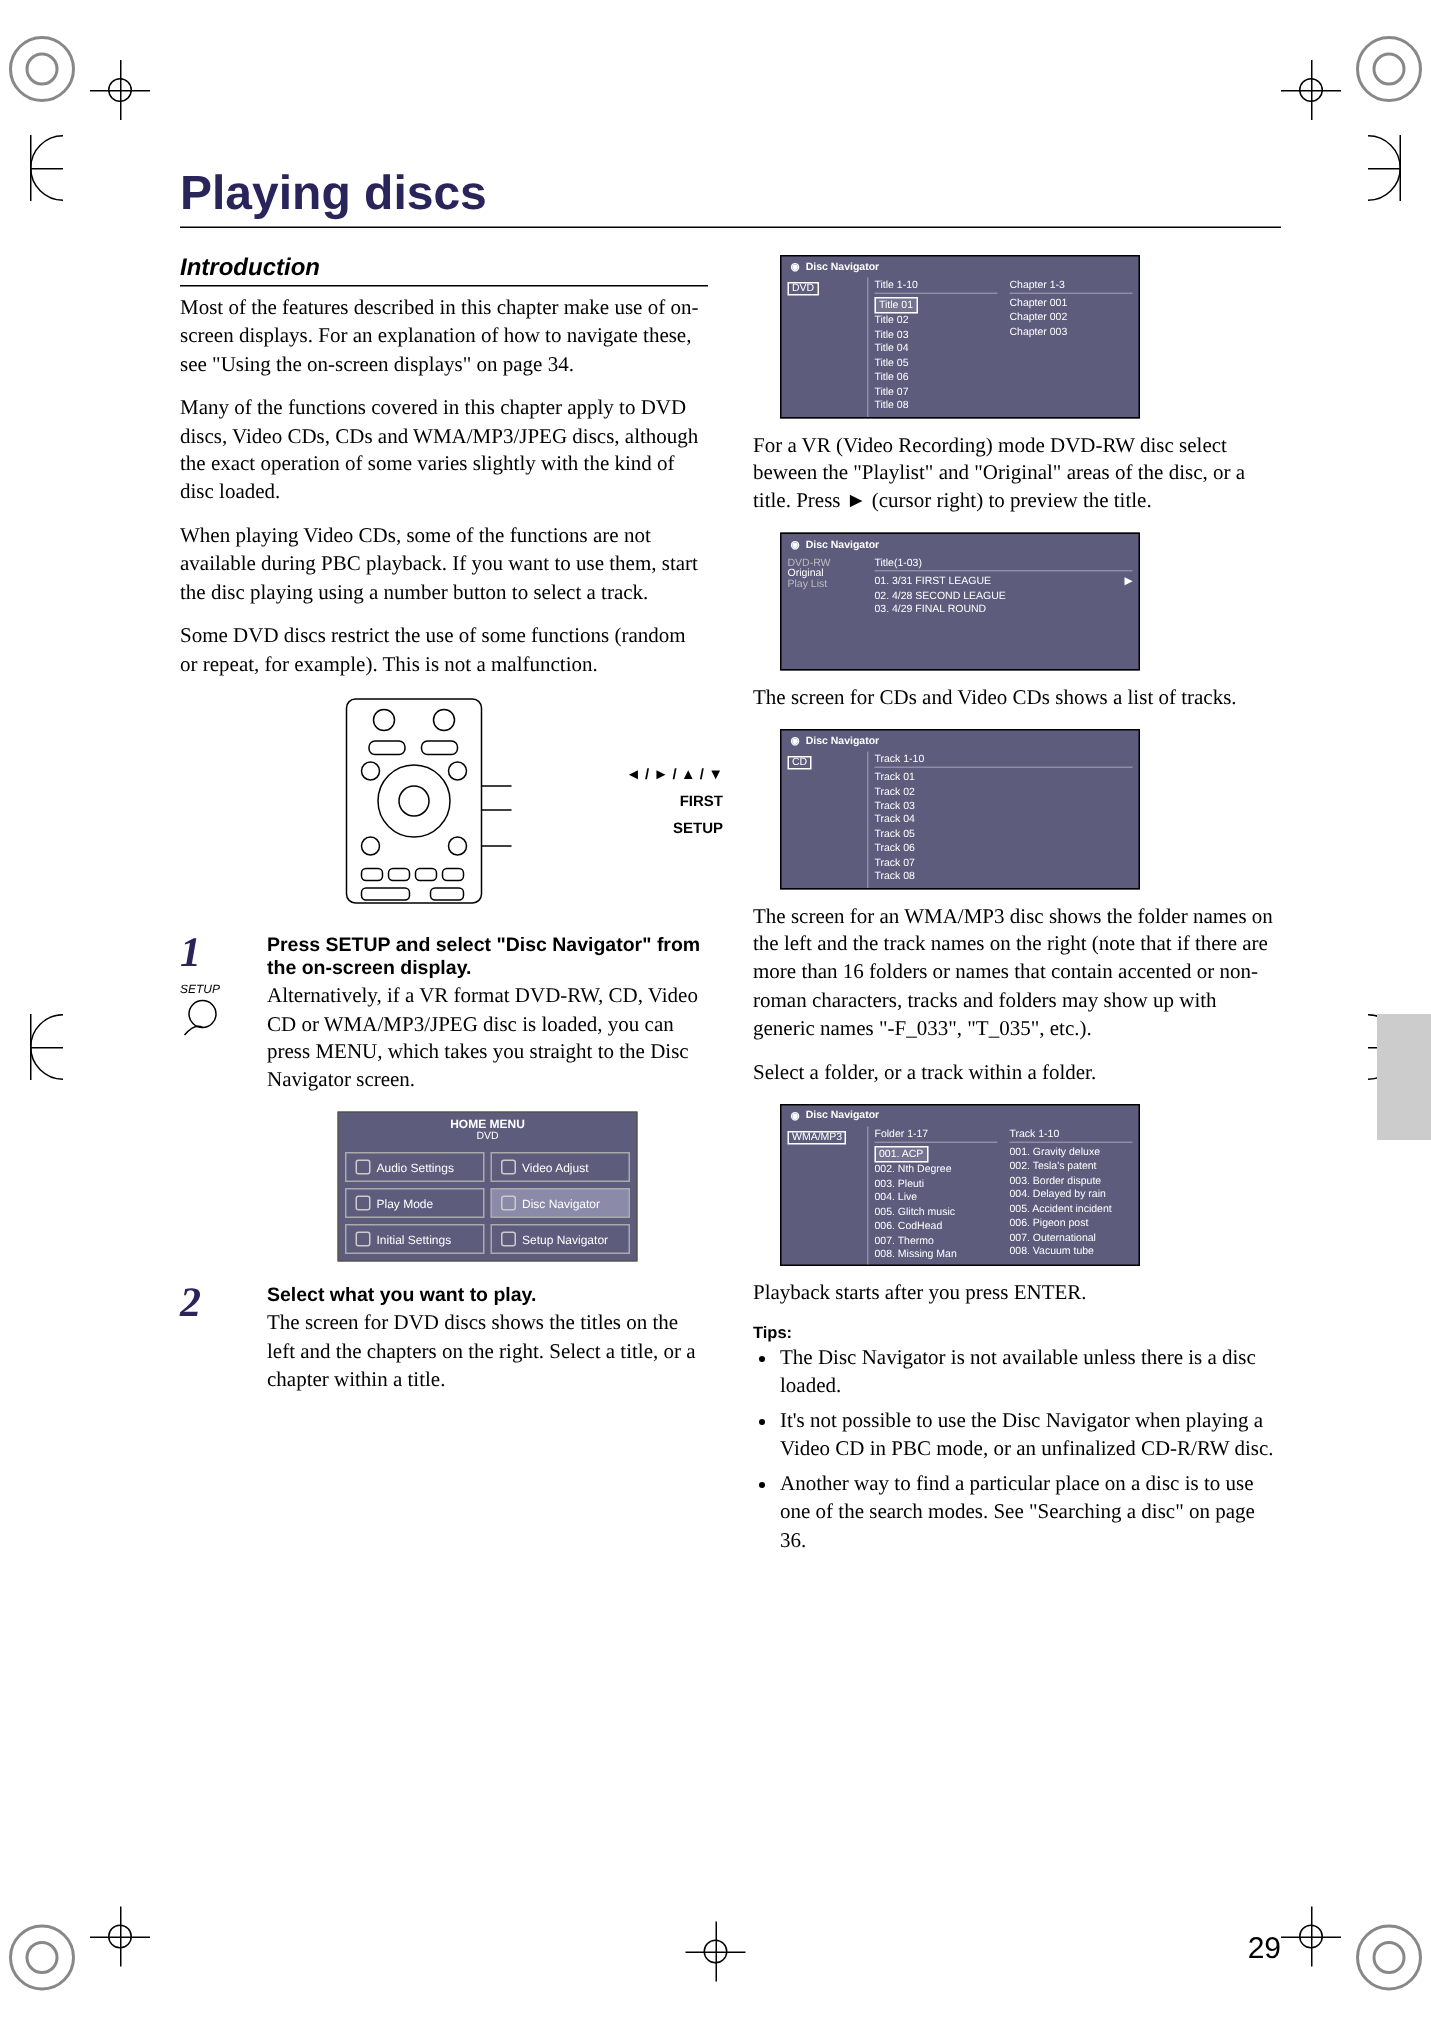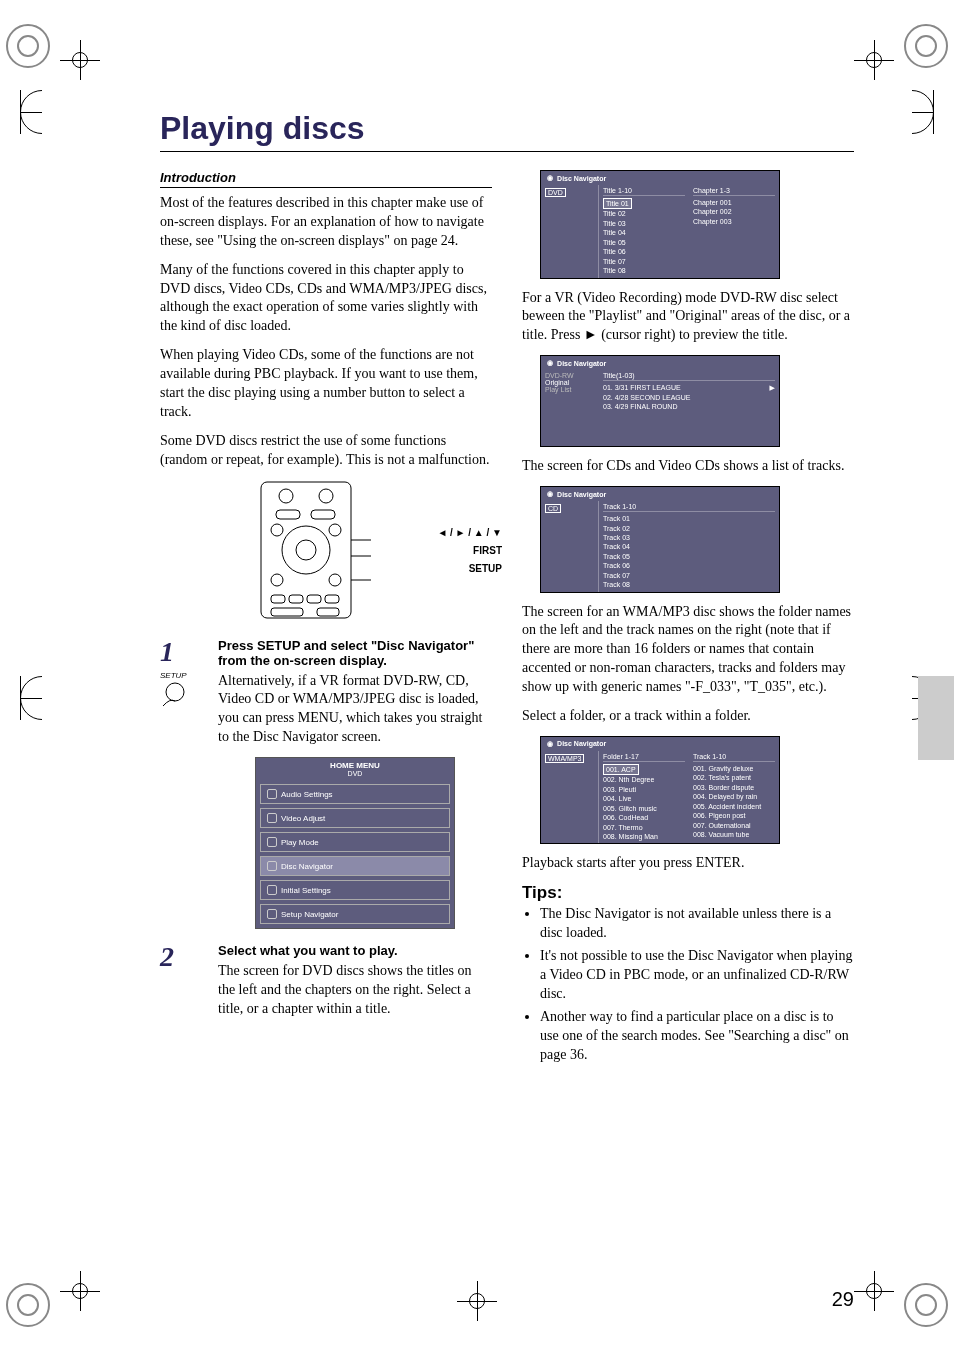--- a/index.html
+++ b/index.html
@@ -12,42 +12,42 @@
     font-family:"Times New Roman",serif;
     font-size:14px;
     color:#000;
     background:#fff;
     width:954px;
     height:1351px;
     position:relative;
   }
   .page{
     position:absolute;
-    left:120px; right:100px; top:110px; bottom:70px;margin-left:40px;
+    left:120px; right:100px; top:110px; bottom:70px;
   }
   .side-tab{
     position:absolute;
     right:0; top:50%;
     width:36px; height:84px;
     background:#ccc;
   }
   h1.title{
     font-family:Arial,Helvetica,sans-serif;
     font-weight:700;
     color:var(--accent);
     font-size:32px;
     margin:0 0 4px 0;
   }
   .title-rule{ border:0; border-top:1px solid #000; margin:0 0 18px 0;}
   .columns{ display:flex; gap:30px;}
   .col{ width:50%;}
   .subhead{
     font-family:Arial,Helvetica,sans-serif;
     font-weight:700; font-style:italic;
-    font-size:13px;
+    font-size:16px;
     border-bottom:1px solid #000;
     padding-bottom:2px;
     margin-bottom:6px;
   }
   p{ margin:0 0 10px 0; line-height:1.35;}
   .sect-box{
     background:var(--greybox);
     font-family:Arial,Helvetica,sans-serif;
     font-weight:700;
     font-size:14px;
@@ -88,21 +88,21 @@
     margin-bottom:4px;
   }
   .menu-panel{
     width:200px; margin:6px auto 0 auto;
     border:1px solid #555; background:#5d5c7d;
     color:#fff; font-family:Arial,Helvetica,sans-serif;
     font-size:8px;
   }
   .menu-title{ text-align:center; font-weight:700; padding:3px 0 0 0;}
   .menu-sub{ text-align:center; font-size:7px; padding-bottom:3px;}
-  .menu-grid{ display:grid; grid-template-columns:1fr; gap:4px; padding:4px;}
+  .menu-grid{ display:grid; grid-template-columns:1fr 1fr; gap:4px; padding:4px;}
   .menu-cell{
     border:1px solid #aaa; padding:4px 6px; display:flex; align-items:center; gap:4px;
     background:#5d5c7d;
   }
   .menu-cell.sel{ background:#8b8aa9;}
   .mini-icon{
     width:10px; height:10px; border:1px solid #ccc; border-radius:2px; flex:0 0 auto;
   }
 
   .nav-panel{
@@ -123,21 +123,21 @@
   .nav-list .row{ line-height:1.35;}
   .nav-list .rowsel{ background:rgba(255,255,255,.15); border:1px solid #fff; padding:0 2px; display:inline-block;}
   .nav-single-side{ width:58px; padding:2px 4px;}
   .nav-single-side .dim{ color:#bbb;}
   .nav-arrow{ color:#fff; float:right;}
 
   ul.bul{ margin:0 0 10px 0; padding-left:18px;}
   ul.bul li{ margin-bottom:4px; line-height:1.35;}
 
   .tips-head{
-    font-family:Arial,Helvetica,sans-serif; font-weight:700; font-size:17px;
+    font-family:Arial,Helvetica,sans-serif; font-weight:700; font-size:11px;
     margin:6px 0 2px 0;
   }
   .page-num{
     position:absolute; right:0; bottom:-30px;
     font-family:Arial,Helvetica,sans-serif; font-size:20px;
   }
 
   .regmark{
     position:absolute; width:40px; height:40px;
   }
@@ -211,21 +211,21 @@
 <div class="side-tab"></div>
 
 <div class="page">
   <h1 class="title">Playing discs</h1>
   <hr class="title-rule">
 
   <div class="columns">
 
     <div class="col">
       <div class="subhead">Introduction</div>
-      <p>Most of the features described in this chapter make use of on-screen displays. For an explanation of how to navigate these, see "Using the on-screen displays" on page 24.</p>
+      <p>Most of the features described in this chapter make use of on-screen displays. For an explanation of how to navigate these, see "Using the on-screen displays" on page 34.</p>
       <p>Many of the functions covered in this chapter apply to DVD discs, Video CDs, CDs and WMA/MP3/JPEG discs, although the exact operation of some varies slightly with the kind of disc loaded.</p>
       <p>When playing Video CDs, some of the functions are not available during PBC playback. If you want to use them, start the disc playing using a number button to select a track.</p>
       <p>Some DVD discs restrict the use of some functions (random or repeat, for example). This is not a malfunction.</p>
 
 
       <svg class="remote" viewBox="0 0 170 140">
         <rect x="20" y="2" width="90" height="136" rx="6" fill="#fff" stroke="#000"></rect>
         <circle cx="45" cy="16" r="7" fill="none" stroke="#000"></circle>
         <circle cx="85" cy="16" r="7" fill="none" stroke="#000"></circle>
         <rect x="35" y="30" width="24" height="9" rx="4" fill="none" stroke="#000"></rect>

